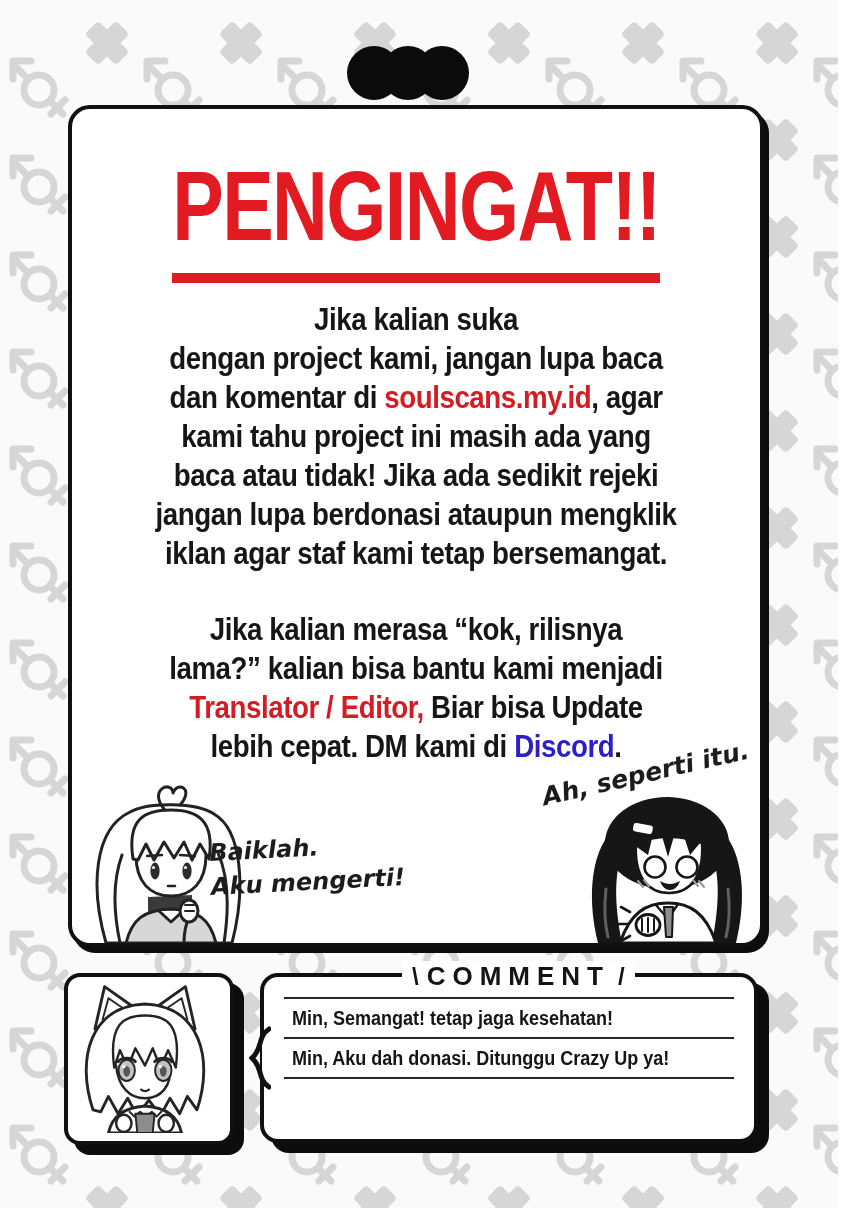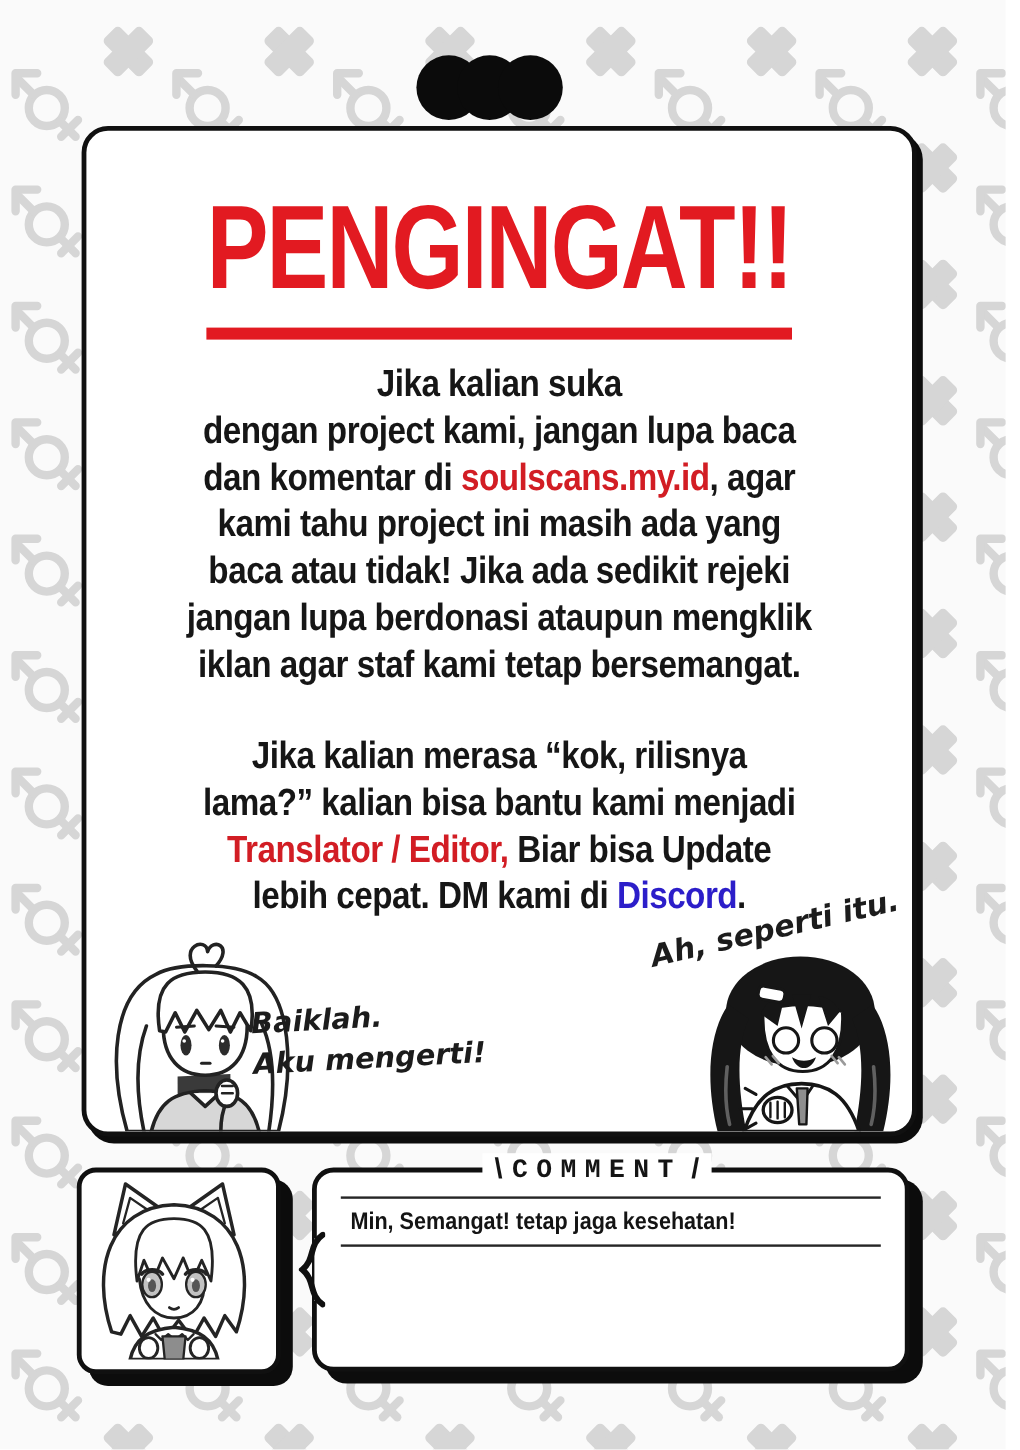--- a/index.html
+++ b/index.html
@@ -31,21 +31,21 @@
   .char-left{left:4px;bottom:0;}
   .char-right{right:2px;bottom:0;}
   
   .avatar-box{position:absolute;left:64px;top:973px;width:162px;height:164px;background:#fff;
     border:4px solid #101010;border-radius:16px;box-shadow:10px 10px 0 #0c0c0c;z-index:1;overflow:hidden;}
   .comment-box{position:absolute;left:260px;top:973px;width:490px;height:162px;background:#fff;
     border:4px solid #101010;border-radius:18px;box-shadow:11px 10px 0 #0c0c0c;z-index:1;}
   .comment-header{position:absolute;top:-16px;left:138px;background:#fff;padding:0 10px;
     display:flex;align-items:center;gap:8px;font-weight:bold;color:#141414;white-space:nowrap;}
   .comment-header .slash{font-size:24px;font-weight:bold;}
-  .comment-header .hlabel{font-size:22px;letter-spacing:7px;font-family:Liberation Mono, monospace;}
+  .comment-header .hlabel{font-size:26px;letter-spacing:7px;}
   .comment-rows{margin:20px 20px 16px 20px;}
   .comment-row{height:38px;border-top:2px solid #262626;display:flex;align-items:center;padding-left:8px;}
   .comment-row:last-child{border-bottom:2px solid #262626;}
   .comment-row span{font-size:20px;font-weight:bold;color:#141414;white-space:nowrap;
     transform:scaleX(0.9);transform-origin:0 50%;}
   .brace-cover{position:absolute;left:-2px;top:50%;transform:translateY(-50%);width:9px;height:52px;background:#fff;}
   .brace{position:absolute;left:-15px;top:50%;transform:translateY(-50%);}
 </style>
 </head>
 <body>
@@ -1392,16 +1392,19 @@
     </svg>
     <div class="comment-header">
       <span class="slash">\</span>
       <span class="hlabel">COMMENT</span>
       <span class="slash">/</span>
     </div>
     <div class="comment-rows">
       <div class="comment-row">
           <span>Min, Semangat! tetap jaga kesehatan!</span>
         </div>
+      <div class="comment-row">
+          <span>Min, Aku dah donasi. Ditunggu Crazy Up ya!</span>
+        </div>
     </div>
   </div>
 
 </div>
 
 </body></html>

